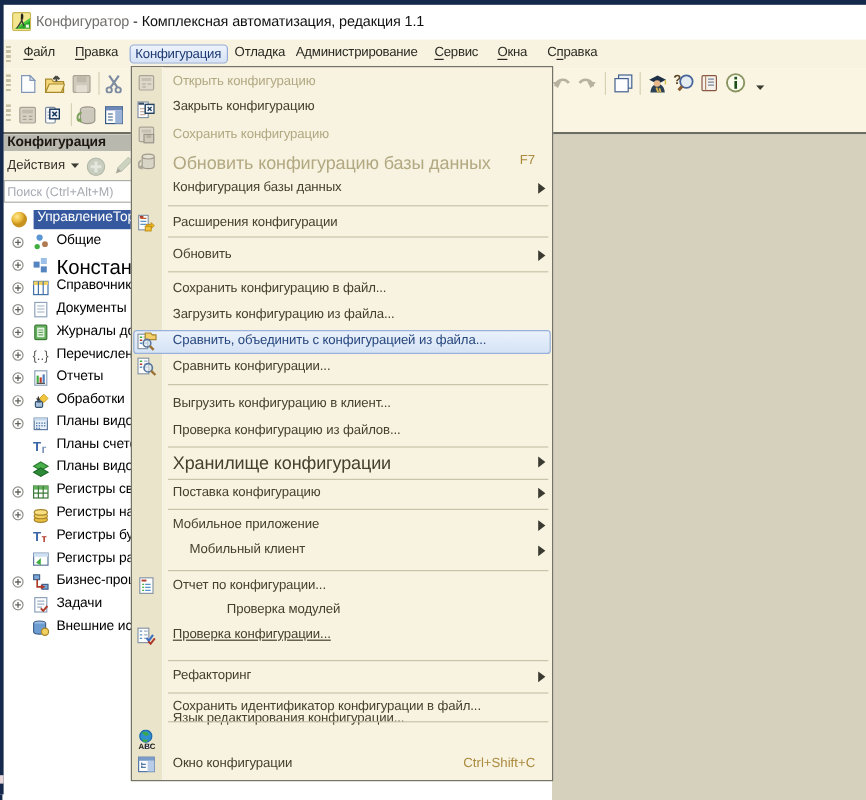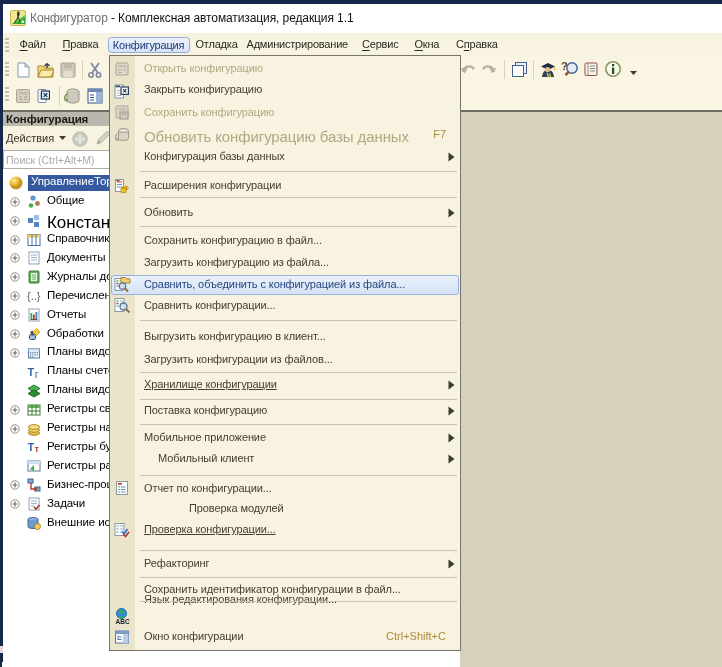--- a/index.html
+++ b/index.html
@@ -522,22 +522,22 @@
           <rect x="1" y="1.5" width="9" height="13" fill="#fdfdfd" stroke="#8a98a8"></rect>
           <path d="M2.5 4 h2" stroke="#3fae3f" stroke-width="1.3"></path>
           <path d="M2.5 6.5 h2" stroke="#b03a2a" stroke-width="1.3"></path>
           <path d="M2.5 9 h2" stroke="#5a92c8" stroke-width="1.3"></path>
           <path d="M6 4 h3 M6 6.5 h3 M6 9 h3" stroke="#9db1c8"></path>
           <circle cx="9.5" cy="9.5" r="3.5" fill="#dce8f2" fill-opacity="0.6" stroke="#5a789e" stroke-width="1.4"></circle>
           <path d="M12 12 L15.5 15.5" stroke="#9a7034" stroke-width="2"></path>
         </svg>
       </div>
       <div class="abs" style="left:34px;top:274.9px;font-size:11px;letter-spacing:-0.1px;color:#46402f;white-space:nowrap;">Выгрузить конфигурацию в клиент...</div>
-      <div class="abs" style="left:34px;top:297.1px;font-size:11px;letter-spacing:-0.1px;color:#46402f;white-space:nowrap;">Загрузить конфигурации из файлов...</div>
-      <div class="abs" style="left:34px;top:322.9px;font-size:11px;letter-spacing:-0.1px;color:#46402f;white-space:nowrap;text-decoration:underline;">Хранилище конфигурации</div>
+      <div class="abs" style="left:34px;top:297.1px;font-size:11px;letter-spacing:-0.1px;color:#46402f;white-space:nowrap;">Проверка конфигурацию из файлов...</div>
+      <div class="abs" style="left:34px;top:322.9px;font-size:15px;letter-spacing:-0.1px;color:#46402f;white-space:nowrap;">Хранилище конфигурации</div>
       <div class="abs" style="left:337.5px;top:324.9px;">
         <svg width="7" height="10" viewBox="0 0 7 10">
           <polygon points="0.5,0.5 6.5,5 0.5,9.5" fill="#3a3a30"></polygon>
         </svg>
       </div>
       <div class="abs" style="left:34px;top:348.8px;font-size:11px;letter-spacing:-0.1px;color:#46402f;white-space:nowrap;">Поставка конфигурацию</div>
       <div class="abs" style="left:337.5px;top:350.8px;">
         <svg width="7" height="10" viewBox="0 0 7 10">
           <polygon points="0.5,0.5 6.5,5 0.5,9.5" fill="#3a3a30"></polygon>
         </svg>

